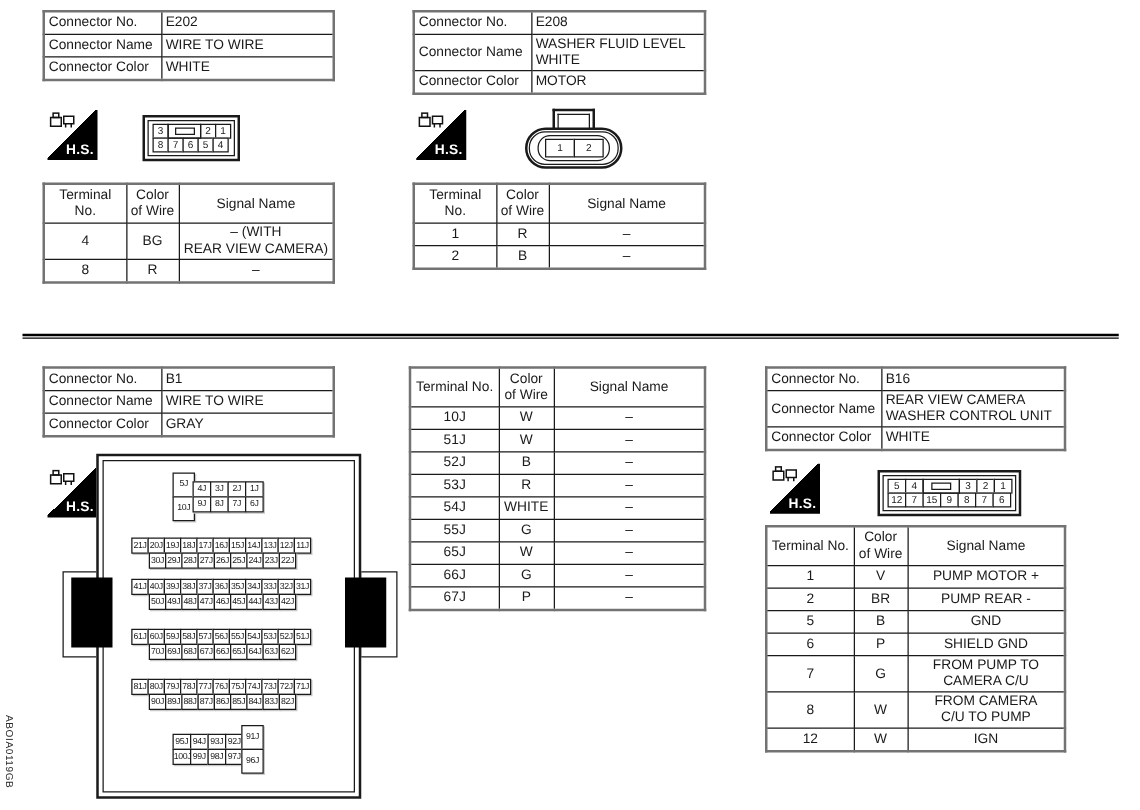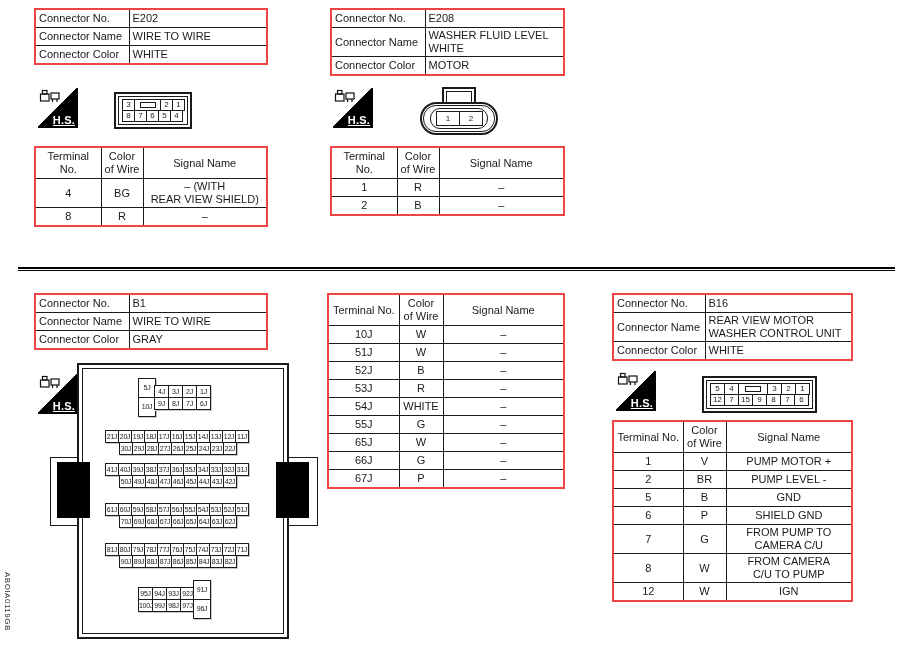--- a/index.html
+++ b/index.html
@@ -4,42 +4,42 @@
 <style>
   html,body { margin:0; padding:0; background:#fff; }
   .page {
     position:relative; width:912px; height:648px; background:#fff;
     font-family:"Liberation Sans", sans-serif; color:#1a1a1a; overflow:hidden;
   }
   .abs { position:absolute; }
 
   
   table.tbl { border-collapse:collapse; table-layout:fixed; background:#fff;
-              border:2px solid #ef4444; width:100%; }
+              border:2px solid #737373; width:100%; }
   table.tbl td, table.tbl th {
     border:1px solid #1a1a1a; font-size:11px; line-height:13px;
     padding:1px 3px; white-space:pre-line; font-weight:normal;
     overflow:hidden;
   }
   table.info td { height:15px; text-align:left; }
   table.info td:first-child { }
   col.c-label { width:94px; }
   table.term th { height:28px; text-align:center; }
   table.term td { height:15px; text-align:center; }
   col.c-term { width:66px; }
   col.c-wire { width:42px; }
 
   
   .divider { height:1px; border-top:2px solid #000; border-bottom:1px solid #000; }
 
   
   .hs-icon { width:40px; height:40px;
     background:linear-gradient(135deg,#ffffff 48%,#000000 48%); }
   .hs-icon .hs-label { position:absolute; right:3px; bottom:2px; color:#fff;
-    font-weight:bold; font-size:11px; letter-spacing:0.2px;text-decoration:underline; }
+    font-weight:bold; font-size:11px; letter-spacing:0.2px; }
   .hs-icon svg { position:absolute; left:1px; top:1px; }
 
   
   .mini-conn { border:2px solid #1a1a1a; background:#fff; padding:2px; }
   .mini-inner { border:1px solid #1a1a1a; padding:2px 3px; }
   .minirow { display:flex; }
   .minirow + .minirow { margin-top:-1px; }
   .pin-cell { display:inline-block; box-sizing:border-box; width:13px; height:12px;
     line-height:10px; border:1px solid #1a1a1a; background:#fff; text-align:center;
     font-size:8px; margin-right:-1px; white-space:nowrap; flex:none; }
@@ -159,21 +159,21 @@
         <th>Terminal No.</th>
         <th>Color of Wire</th>
         <th>Signal Name</th>
       </tr>
         </thead>
       <tbody>
           <tr>
             <td>4</td>
             <td>BG</td>
             <td>– (WITH
-REAR VIEW SHIELD)</td>
+REAR VIEW CAMERA)</td>
           </tr>
           <tr>
             <td>8</td>
             <td>R</td>
             <td>–</td>
           </tr>
         </tbody>
     </table>
   </div>
 
@@ -521,21 +521,21 @@
           <col class="c-label" style="width:92px">
           <col>
         </colgroup>
       <tbody>
           <tr>
             <td>Connector No.</td>
             <td>B16</td>
           </tr>
           <tr>
             <td>Connector Name</td>
-            <td>REAR VIEW MOTOR
+            <td>REAR VIEW CAMERA
 WASHER CONTROL UNIT</td>
           </tr>
           <tr>
             <td>Connector Color</td>
             <td>WHITE</td>
           </tr>
         </tbody>
     </table>
   </div>
 
@@ -586,21 +586,21 @@
         </thead>
       <tbody>
           <tr>
             <td>1</td>
             <td>V</td>
             <td>PUMP MOTOR +</td>
           </tr>
           <tr>
             <td>2</td>
             <td>BR</td>
-            <td>PUMP LEVEL -</td>
+            <td>PUMP REAR -</td>
           </tr>
           <tr>
             <td>5</td>
             <td>B</td>
             <td>GND</td>
           </tr>
           <tr>
             <td>6</td>
             <td>P</td>
             <td>SHIELD GND</td>

